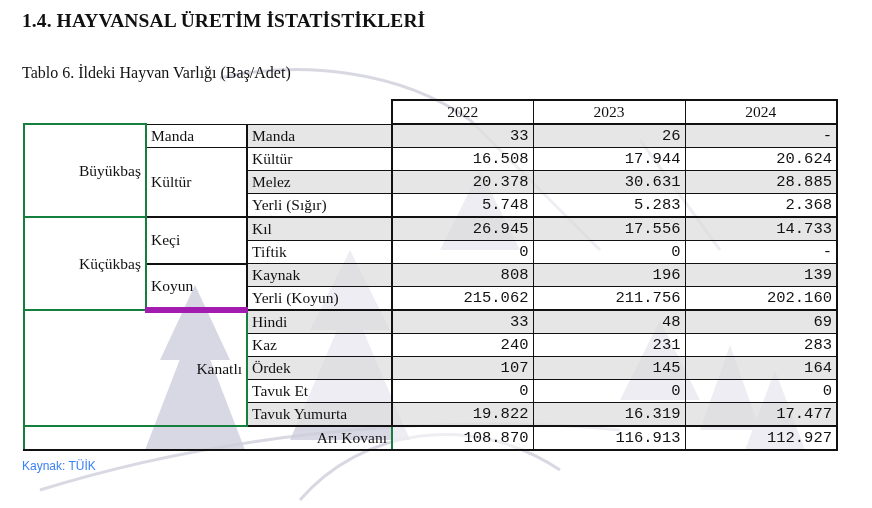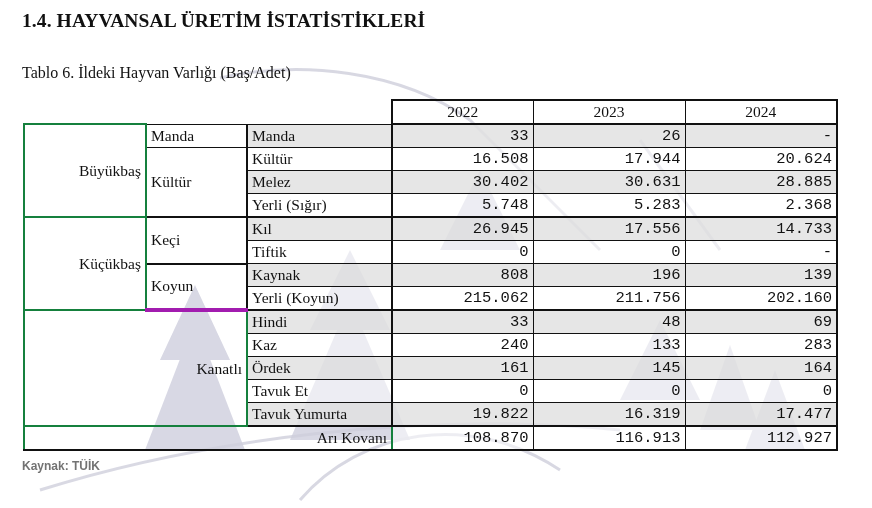--- a/index.html
+++ b/index.html
@@ -35,21 +35,21 @@
   td.grp { font-weight:normal; text-align:right; vertical-align:middle; border:2px solid #15803d; background:transparent; }
   td.sub { text-align:left; vertical-align:middle; background:transparent; border-left:2px solid #111; border-right:2px solid #111;}
   td.item { text-align:left; border-left:2px solid #111; border-right:2px solid #111; }
   td.num { text-align:right;font-family:Liberation Mono, monospace; }
   td.num.last { border-right:2px solid #111; }
   tr.shade td.item, tr.shade td.num { background:rgba(226,226,226,0.85); }
   tr.plain td.item, tr.plain td.num { background:rgba(255,255,255,0.55); }
   tr.grpend td { border-bottom:2px solid #111; }
   .src {
     position:absolute; left:22px; top:459px;
-    font-family:"Liberation Sans", sans-serif; font-size:12px; color:#737373;font-weight:bold;
+    font-family:"Liberation Sans", sans-serif; font-size:12px; color:#3b82f6;
   }
 </style>
 </head>
 <body>
 
 <svg class="wm" viewBox="0 0 872 508" xmlns="http://www.w3.org/2000/svg">
   <g fill="#cbcbdb" opacity="0.75">
     <polygon points="195,320 145,450 245,450"></polygon>
     <polygon points="195,285 160,360 230,360"></polygon>
     <polygon points="350,300 290,440 410,440"></polygon>
@@ -101,21 +101,21 @@
       </tr>
       <tr class="plain">
         <td class="sub" rowspan="3" style="border-bottom:2px solid #111">Kültür</td>
         <td class="item">Kültür</td>
         <td class="num">16.508</td>
         <td class="num">17.944</td>
         <td class="num last">20.624</td>
       </tr>
       <tr class="shade">
         <td class="item">Melez</td>
-        <td class="num">30.402</td>
+        <td class="num">20.378</td>
         <td class="num">30.631</td>
         <td class="num last">28.885</td>
       </tr>
       <tr class="plain grpend">
         <td class="item">Yerli (Sığır)</td>
         <td class="num">5.748</td>
         <td class="num">5.283</td>
         <td class="num last">2.368</td>
       </tr>
 
@@ -127,21 +127,21 @@
         <td class="num">17.556</td>
         <td class="num last">14.733</td>
       </tr>
       <tr class="plain">
         <td class="item">Tiftik</td>
         <td class="num">0</td>
         <td class="num">0</td>
         <td class="num last">-</td>
       </tr>
       <tr class="shade">
-        <td class="sub" rowspan="2" style="border-bottom:4px solid #a21caf">Koyun</td>
+        <td class="sub" rowspan="2" style="border-bottom:6px solid #a21caf">Koyun</td>
         <td class="item">Kaynak</td>
         <td class="num">808</td>
         <td class="num">196</td>
         <td class="num last">139</td>
       </tr>
       <tr class="plain grpend">
         <td class="item">Yerli (Koyun)</td>
         <td class="num">215.062</td>
         <td class="num">211.756</td>
         <td class="num last">202.160</td>
@@ -150,26 +150,26 @@
       <tr class="shade">
         <td class="grp" rowspan="5" colspan="2">Kanatlı</td>
         <td class="item">Hindi</td>
         <td class="num">33</td>
         <td class="num">48</td>
         <td class="num last">69</td>
       </tr>
       <tr class="plain">
         <td class="item">Kaz</td>
         <td class="num">240</td>
-        <td class="num">133</td>
+        <td class="num">231</td>
         <td class="num last">283</td>
       </tr>
       <tr class="shade">
         <td class="item">Ördek</td>
-        <td class="num">161</td>
+        <td class="num">107</td>
         <td class="num">145</td>
         <td class="num last">164</td>
       </tr>
       <tr class="plain">
         <td class="item">Tavuk Et</td>
         <td class="num">0</td>
         <td class="num">0</td>
         <td class="num last">0</td>
       </tr>
       <tr class="shade grpend">

